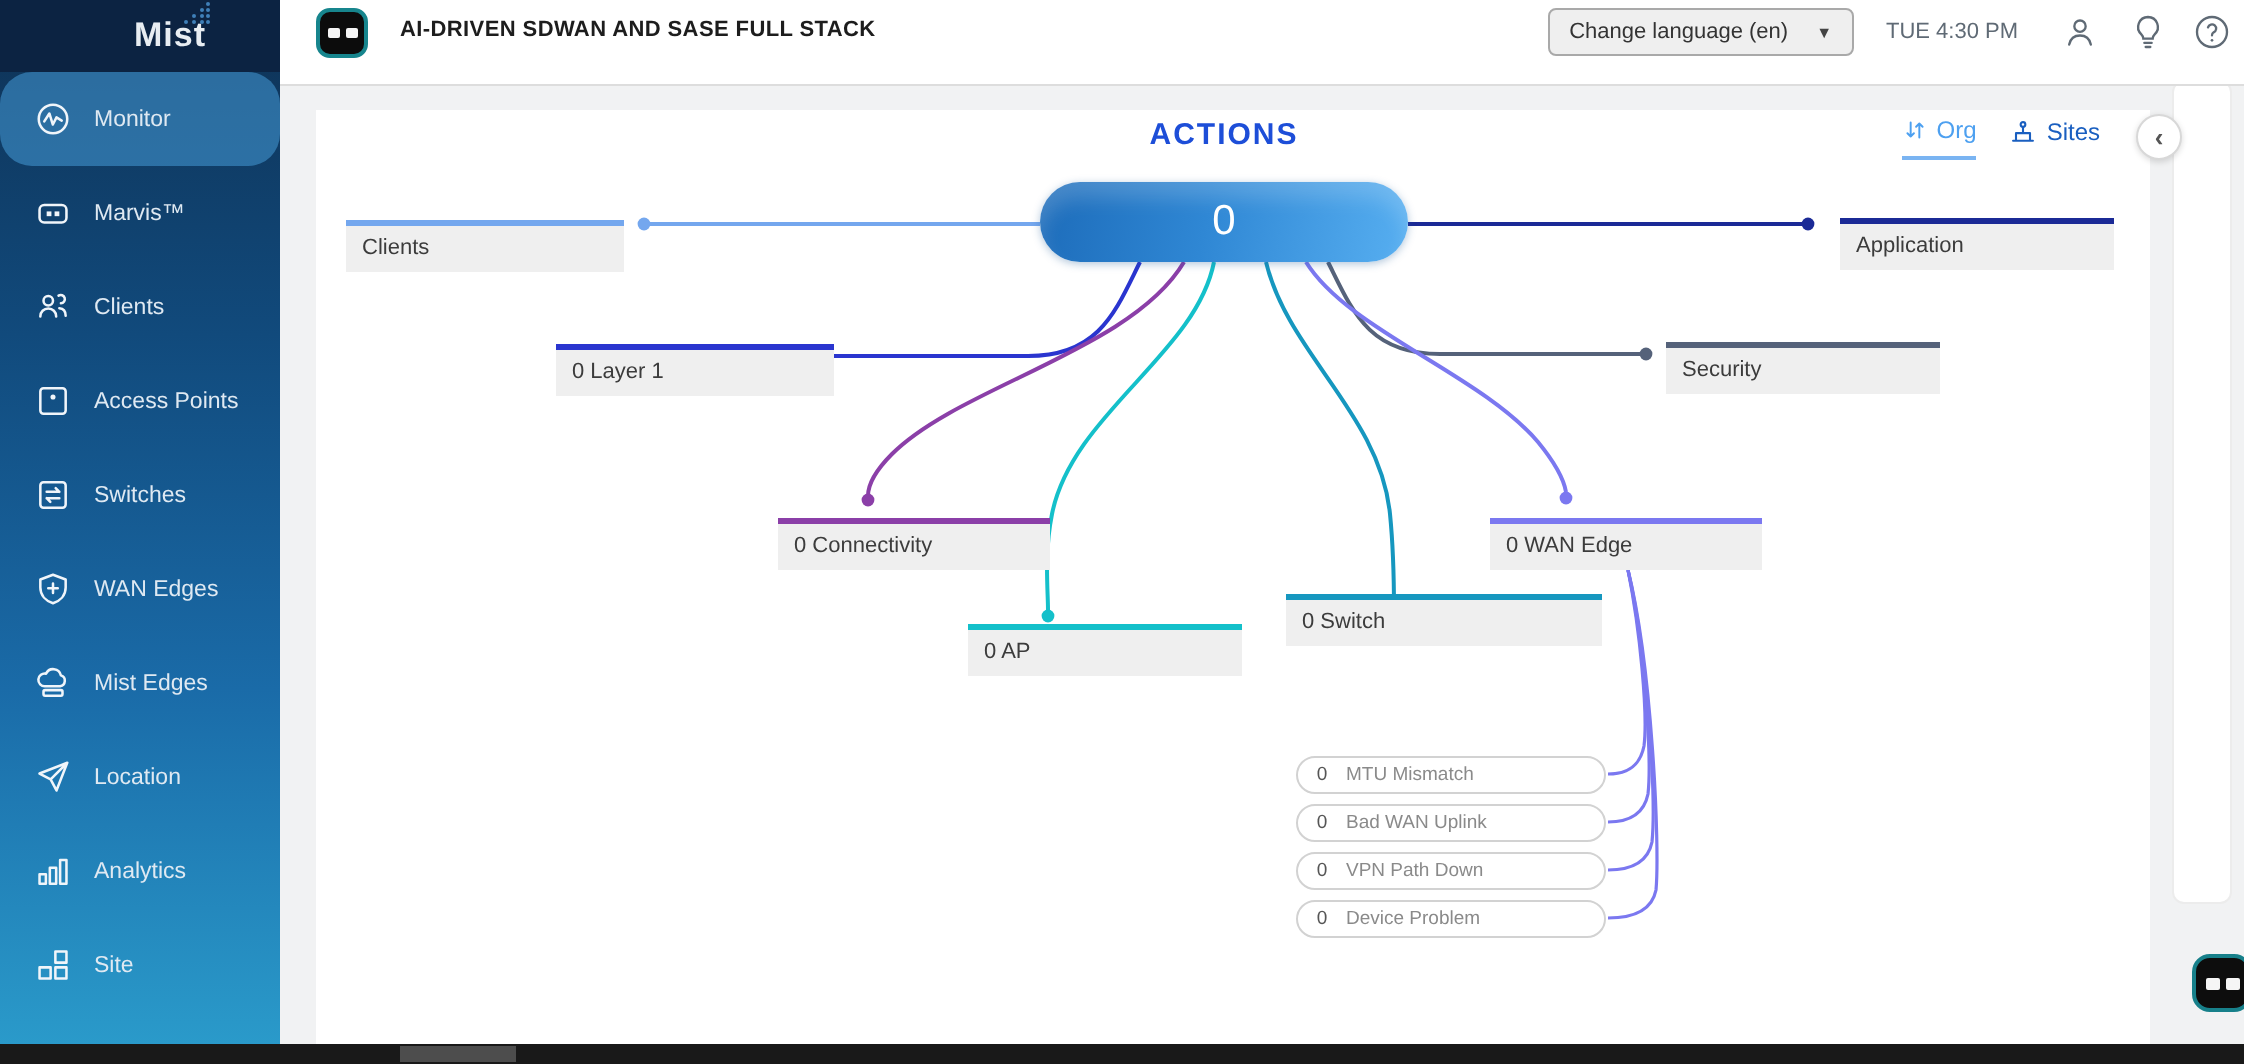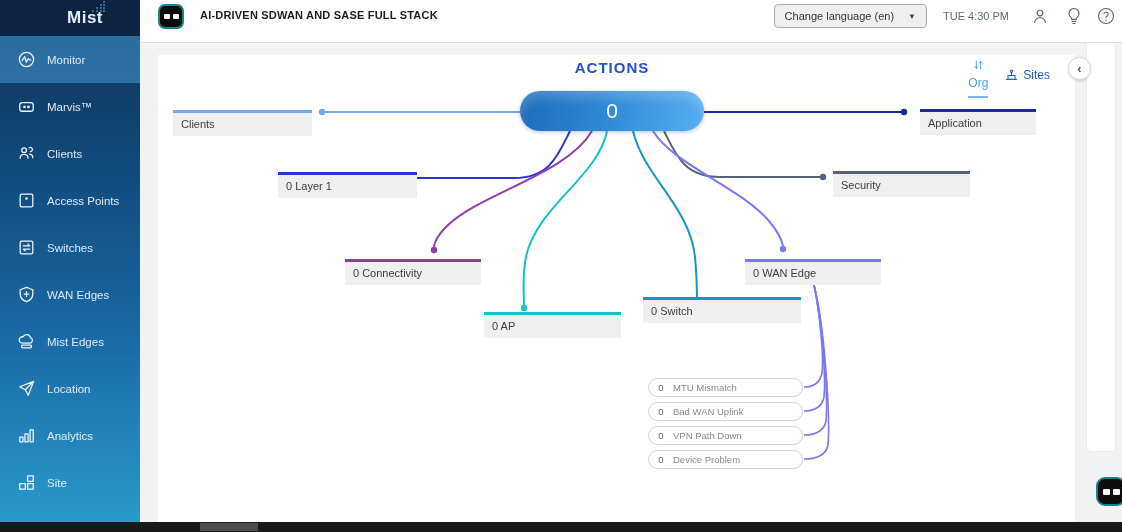--- a/index.html
+++ b/index.html
@@ -5,21 +5,21 @@
   * { margin:0; padding:0; box-sizing:border-box; }
   html,body { width:1122px; height:532px; overflow:hidden; font-family:"Liberation Sans",sans-serif; background:#f1f2f3; }
 
   
   .sidebar { position:absolute; left:0; top:0; width:140px; height:522px;
     background:linear-gradient(180deg,#0e3154 0%,#114a7c 32%,#1a6ba8 66%,#2a9aca 100%); z-index:5; }
   .logo-block { height:36px; background:#0c2342; display:flex; align-items:center; justify-content:center;padding-left:30px; }
   .logo-text { color:#e8edf2; font-size:17px; font-weight:bold; letter-spacing:.5px; position:relative; }
   .logo-dots { position:absolute; top:-7px; right:-2px; }
   .side-item { height:47px; display:flex; align-items:center; padding-left:15px; cursor:pointer; }
-  .side-item.active { background:rgba(70,155,215,.55); }
+  .side-item.active { background:rgba(70,155,215,.55);border-radius:16px; }
   .side-item .icn { width:22px; height:22px; display:flex; align-items:center; justify-content:center; flex:0 0 22px; }
   .side-item .lbl { color:#dfe9f2; font-size:11.5px; margin-left:10px; }
   .icn svg { stroke:#f0f5fa; fill:none; stroke-width:1.6; stroke-linecap:round; stroke-linejoin:round; }
 
   
   .topbar { position:absolute; left:140px; right:0; top:0; height:43px; background:#fff; border-bottom:1px solid #ddd; z-index:4; }
   .marvis-chip { position:absolute; left:18px; top:4px; width:26px; height:25px; background:#0c0c0c; border:2px solid #17858d; border-radius:7px; display:flex; align-items:center; justify-content:center; gap:3px; cursor:pointer; }
   .marvis-chip i { display:block; width:6px; height:5px; background:#f5f5f5; border-radius:1px; }
   .topbar-title { position:absolute; left:60px; top:9px; font-size:11px; font-weight:bold; color:#1d1d1d; letter-spacing:.2px; }
   .lang-btn { position:absolute; right:195px; top:4px; height:24px; padding:0 10px; background:#efefef; border:1px solid #a9a9a9; border-radius:4px; font-size:11px; color:#333; display:flex; align-items:center; gap:14px; cursor:pointer; }
@@ -27,34 +27,34 @@
   .top-time { position:absolute; right:113px; top:10px; font-size:11px; color:#5f6a75; }
   .top-ic { position:absolute; top:6px; width:20px; height:20px; color:#5f6a75; cursor:pointer; }
   .top-ic svg { stroke:#5f6a75; fill:none; stroke-width:1.4; stroke-linecap:round; }
   .ic-user { right:72px; } .ic-bulb { right:38px; } .ic-help { right:6px; }
 
   
   .card { position:absolute; left:158px; top:55px; width:917px; height:467px; background:#fff; z-index:1; }
   .graph-title { position:absolute; left:354px; top:4px; width:200px; text-align:center; font-size:15px; font-weight:bold; color:#1d4ed8; letter-spacing:1px; }
   .view-toggle { position:absolute; right:25px; top:3px; display:flex; gap:16px; font-size:12px; }
   .vt-tab { display:flex; align-items:center; gap:4px; padding-bottom:6px; cursor:pointer; }
-  .vt-tab.org { color:#4da0f0; border-bottom:2px solid #7ab4f2;flex-direction:column; }
+  .vt-tab.org { color:#4da0f0; border-bottom:2px solid #7ab4f2; }
   .vt-tab.sites { color:#1a5fc0; }
   .vt-tab svg { stroke:currentColor; fill:none; stroke-width:1.8; stroke-linecap:round; stroke-linejoin:round; }
 
   .links-svg { position:absolute; left:0; top:0; width:917px; height:467px; }
 
   .center-node { position:absolute; left:362px; top:36px; width:184px; height:40px; border-radius:20px;
     background:linear-gradient(100deg,#1d6cba 0%,#2f87d4 45%,#57aff1 100%);
     box-shadow:0 1px 4px rgba(30,90,150,.35), inset 0 8px 10px rgba(255,255,255,.18);
     display:flex; align-items:center; justify-content:center; color:#fff; font-size:21px; cursor:pointer; }
 
   .node-box { position:absolute; height:26px; background:#efefef; border-top:3px solid #999; font-size:11px; color:#3c3c3c; padding:5px 0 0 8px; cursor:pointer; }
   .nb-clients      { left:15px;  top:55px;  width:139px; }
-  .nb-application  { left:762px; top:54px;  width:116px; }
+  .nb-application  { left:762px; top:54px;  width:137px; }
   .nb-layer1       { left:95px;  top:117px; width:139px; }
   .nb-security     { left:675px; top:116px; width:137px; }
   .nb-connectivity { left:187px; top:204px; width:136px; }
   .nb-ap           { left:295px; top:257px; width:137px; }
   .nb-switch       { left:485px; top:242px; width:158px; }
   .nb-wanedge      { left:587px; top:204px; width:136px; }
 
   .sub-pill { position:absolute; left:490px; width:155px; height:19px; background:#fff; border:1px solid #d2d2d2; border-radius:10px; display:flex; align-items:center; font-size:9.5px; color:#8a8a8a; cursor:pointer; }
   .sub-pill .cnt { width:24px; text-align:center; color:#555; }
   .sp-1 { top:323px; } .sp-2 { top:347px; } .sp-3 { top:371px; } .sp-4 { top:395px; }
@@ -274,21 +274,21 @@
   </div>
 
   <div class="center-node">
     <span>0</span>
   </div>
 
   <div class="node-box nb-clients" style="border-top-color: rgb(116, 167, 238);"><span>Clients</span></div>
   <div class="node-box nb-application" style="border-top-color: rgb(27, 42, 150);"><span>Application</span></div>
   <div class="node-box nb-layer1" style="border-top-color: rgb(42, 53, 207); margin-left: 25px;"><span>0 Layer 1</span></div>
   <div class="node-box nb-security" style="border-top-color: rgb(85, 98, 122);"><span>Security</span></div>
-  <div class="node-box nb-connectivity" style="border-top-color: rgb(139, 63, 168);"><span>0 Connectivity</span></div>
+  <div class="node-box nb-connectivity" style="border-top-color: rgb(139, 63, 168); margin-left: 44px;"><span>0 Connectivity</span></div>
   <div class="node-box nb-ap" style="border-top-color: rgb(20, 192, 202); margin-left: 31px;"><span>0 AP</span></div>
   <div class="node-box nb-switch" style="border-top-color: rgb(22, 151, 191);"><span>0 Switch</span></div>
   <div class="node-box nb-wanedge" style="border-top-color: rgb(123, 120, 240);"><span>0 WAN Edge</span></div>
 
   <div class="sub-pill sp-1">
     <span class="cnt">0</span>
     <span>MTU Mismatch</span>
   </div>
   <div class="sub-pill sp-2">
     <span class="cnt">0</span>

